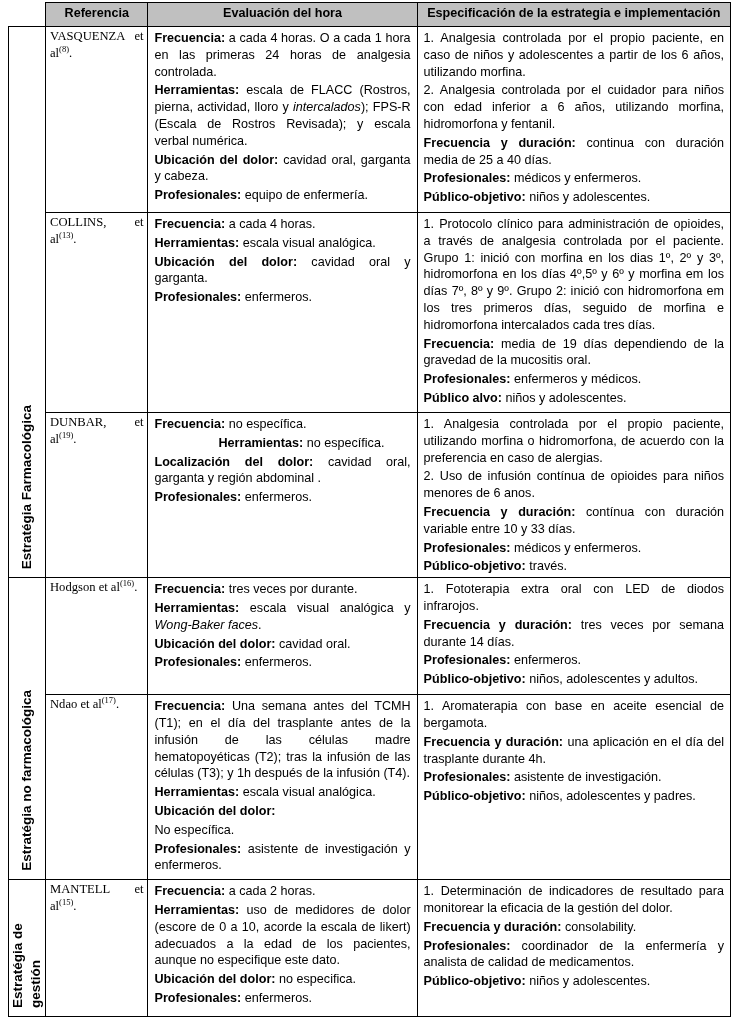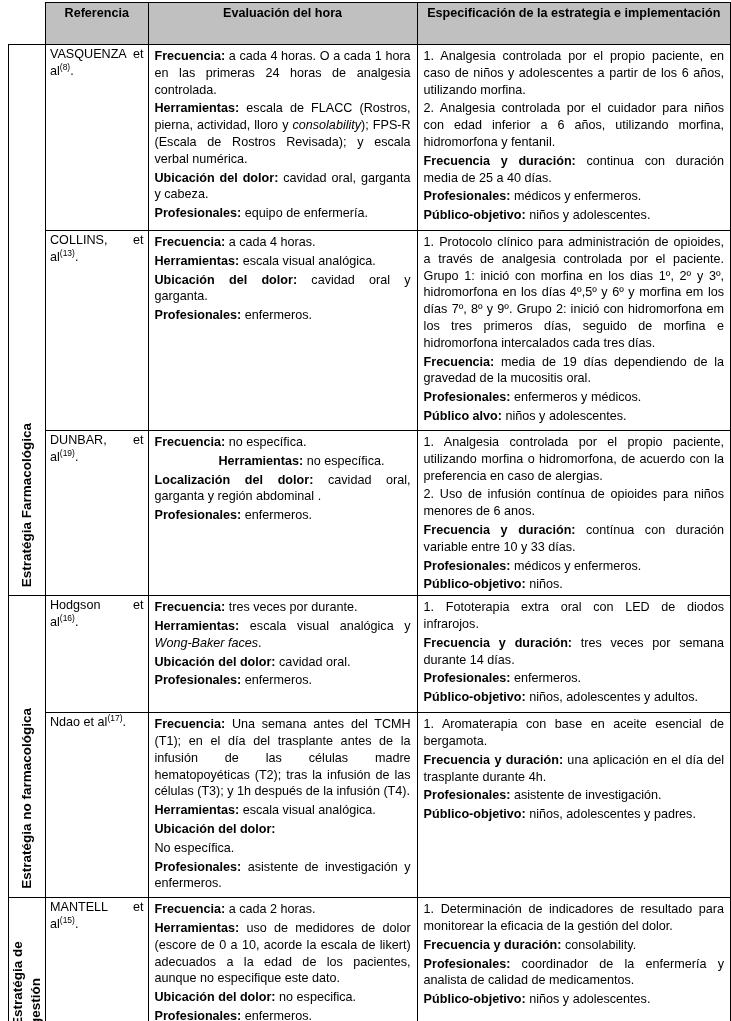--- a/index.html
+++ b/index.html
@@ -6,55 +6,55 @@
   body { width: 731px; height: 1021px; overflow: hidden; position: relative;
          font-family: "Liberation Sans", sans-serif; color: #000; }
   .tbl { position: absolute; left: 8px; top: 2px; border-collapse: collapse; table-layout: fixed; }
   .tbl td, .tbl th { border: 1.5px solid #000; vertical-align: top; padding: 1px 4px 0 4px;
          font-size: 12.6px; line-height: 16.8px; }
   .tbl th { background: #c0c0c0; font-weight: bold; text-align: center; vertical-align: top; padding-top: 2px; }
   .tbl th.blank { background: #fff; border: none; border-bottom: 1.5px solid #000; }
   .group { width: 25px; padding: 0 !important; position: relative; vertical-align: bottom !important; }
   .vtext { writing-mode: vertical-rl; transform: rotate(180deg); font-weight: bold; font-size: 13.5px;
          white-space: nowrap; display: block; margin: 0 auto; padding-top: 8px; line-height: 22px; }
-  .ref { text-align: justify; }
+  .ref { text-align: justify; font-family: Liberation Serif, serif; }
   .cell p { margin: 2px; text-align: justify; }
   .cell b { font-weight: bold; }
   .cell i { font-style: italic; }
   sup { font-size: 8.5px; line-height: 0; vertical-align: super; }
   .indent { padding-left: 64px; }
   .clip { overflow: hidden; }
 </style>
 </head>
 <body>
 
 <table class="tbl">
   <colgroup>
     <col style="width:25px">
     <col style="width:103px">
     <col style="width:272px">
     <col style="width:319px">
   </colgroup>
   <thead>
-    <tr style="height:42px">
+    <tr style="height:24px">
       <th class="blank"></th>
       <th>Referencia</th>
       <th>Evaluación del hora</th>
       <th>Especificación de la estrategia e implementación</th>
     </tr>
   </thead>
   <tbody id="tbody">
     <tr style="height:186px">
       <td class="group" rowspan="3">
         <span class="vtext">Estratégia Farmacológica</span>
       </td>
       <td class="ref"><span>VASQUENZA et al</span><sup>(8)</sup><span>.</span></td>
       <td class="cell">
           <p><b>Frecuencia:</b><span> a cada 4 horas. O a cada 1 hora en las primeras 24 horas de analgesia controlada.</span></p>
-          <p><b>Herramientas:</b><span> escala de FLACC (Rostros, pierna, actividad, lloro y </span><i>consolability</i><span>); FPS-R (Escala de Rostros Revisada); y escala verbal numérica.</span></p>
+          <p><b>Herramientas:</b><span> escala de FLACC (Rostros, pierna, actividad, lloro y </span><i>intercalados</i><span>); FPS-R (Escala de Rostros Revisada); y escala verbal numérica.</span></p>
           <p><b>Ubicación del dolor:</b><span> cavidad oral, garganta y cabeza.</span></p>
           <p><b>Profesionales:</b><span> equipo de enfermería.</span></p>
         </td>
       <td class="cell">
           <p><span>1. Analgesia controlada por el propio paciente, en caso de niños y adolescentes a partir de los 6 años, utilizando morfina.</span></p>
           <p><span>2. Analgesia controlada por el cuidador para niños con edad inferior a 6 años, utilizando morfina, hidromorfona y fentanil.</span></p>
           <p><b>Frecuencia y duración:</b><span> continua con duración media de 25 a 40 días.</span></p>
           <p><b>Profesionales:</b><span> médicos y enfermeros.</span></p>
           <p><b>Público-objetivo:</b><span> niños y adolescentes.</span></p>
         </td>
@@ -80,21 +80,21 @@
           <p><b>Frecuencia:</b><span>  no específica.</span></p>
           <p class="indent"><b>Herramientas:</b><span>  no específica.</span></p>
           <p><b>Localización del  dolor:</b><span> cavidad oral, garganta y  región abdominal .</span></p>
           <p><b>Profesionales:</b><span> enfermeros.</span></p>
         </td>
       <td class="cell">
           <p><span>1. Analgesia controlada por el propio paciente, utilizando morfina o hidromorfona, de acuerdo con la preferencia en caso de alergias.</span></p>
           <p><span>2. Uso de infusión contínua de opioides para niños menores de 6 anos.</span></p>
           <p><b>Frecuencia y duración:</b><span> contínua con duración variable entre 10 y 33 días.</span></p>
           <p><b>Profesionales:</b><span> médicos y enfermeros.</span></p>
-          <p><b>Público-objetivo:</b><span> niños.</span></p>
+          <p><b>Público-objetivo:</b><span> través.</span></p>
         </td>
     </tr>
     <tr style="height:117px">
       <td class="group" rowspan="2">
         <span class="vtext">Estratégia no farmacológica</span>
       </td>
       <td class="ref"><span>Hodgson et al</span><sup>(16)</sup><span>.</span></td>
       <td class="cell">
           <p><b>Frecuencia:</b><span> tres veces por durante.</span></p>
           <p><b>Herramientas:</b><span> escala visual analógica y </span><i>Wong-Baker faces</i><span>.</span></p>

